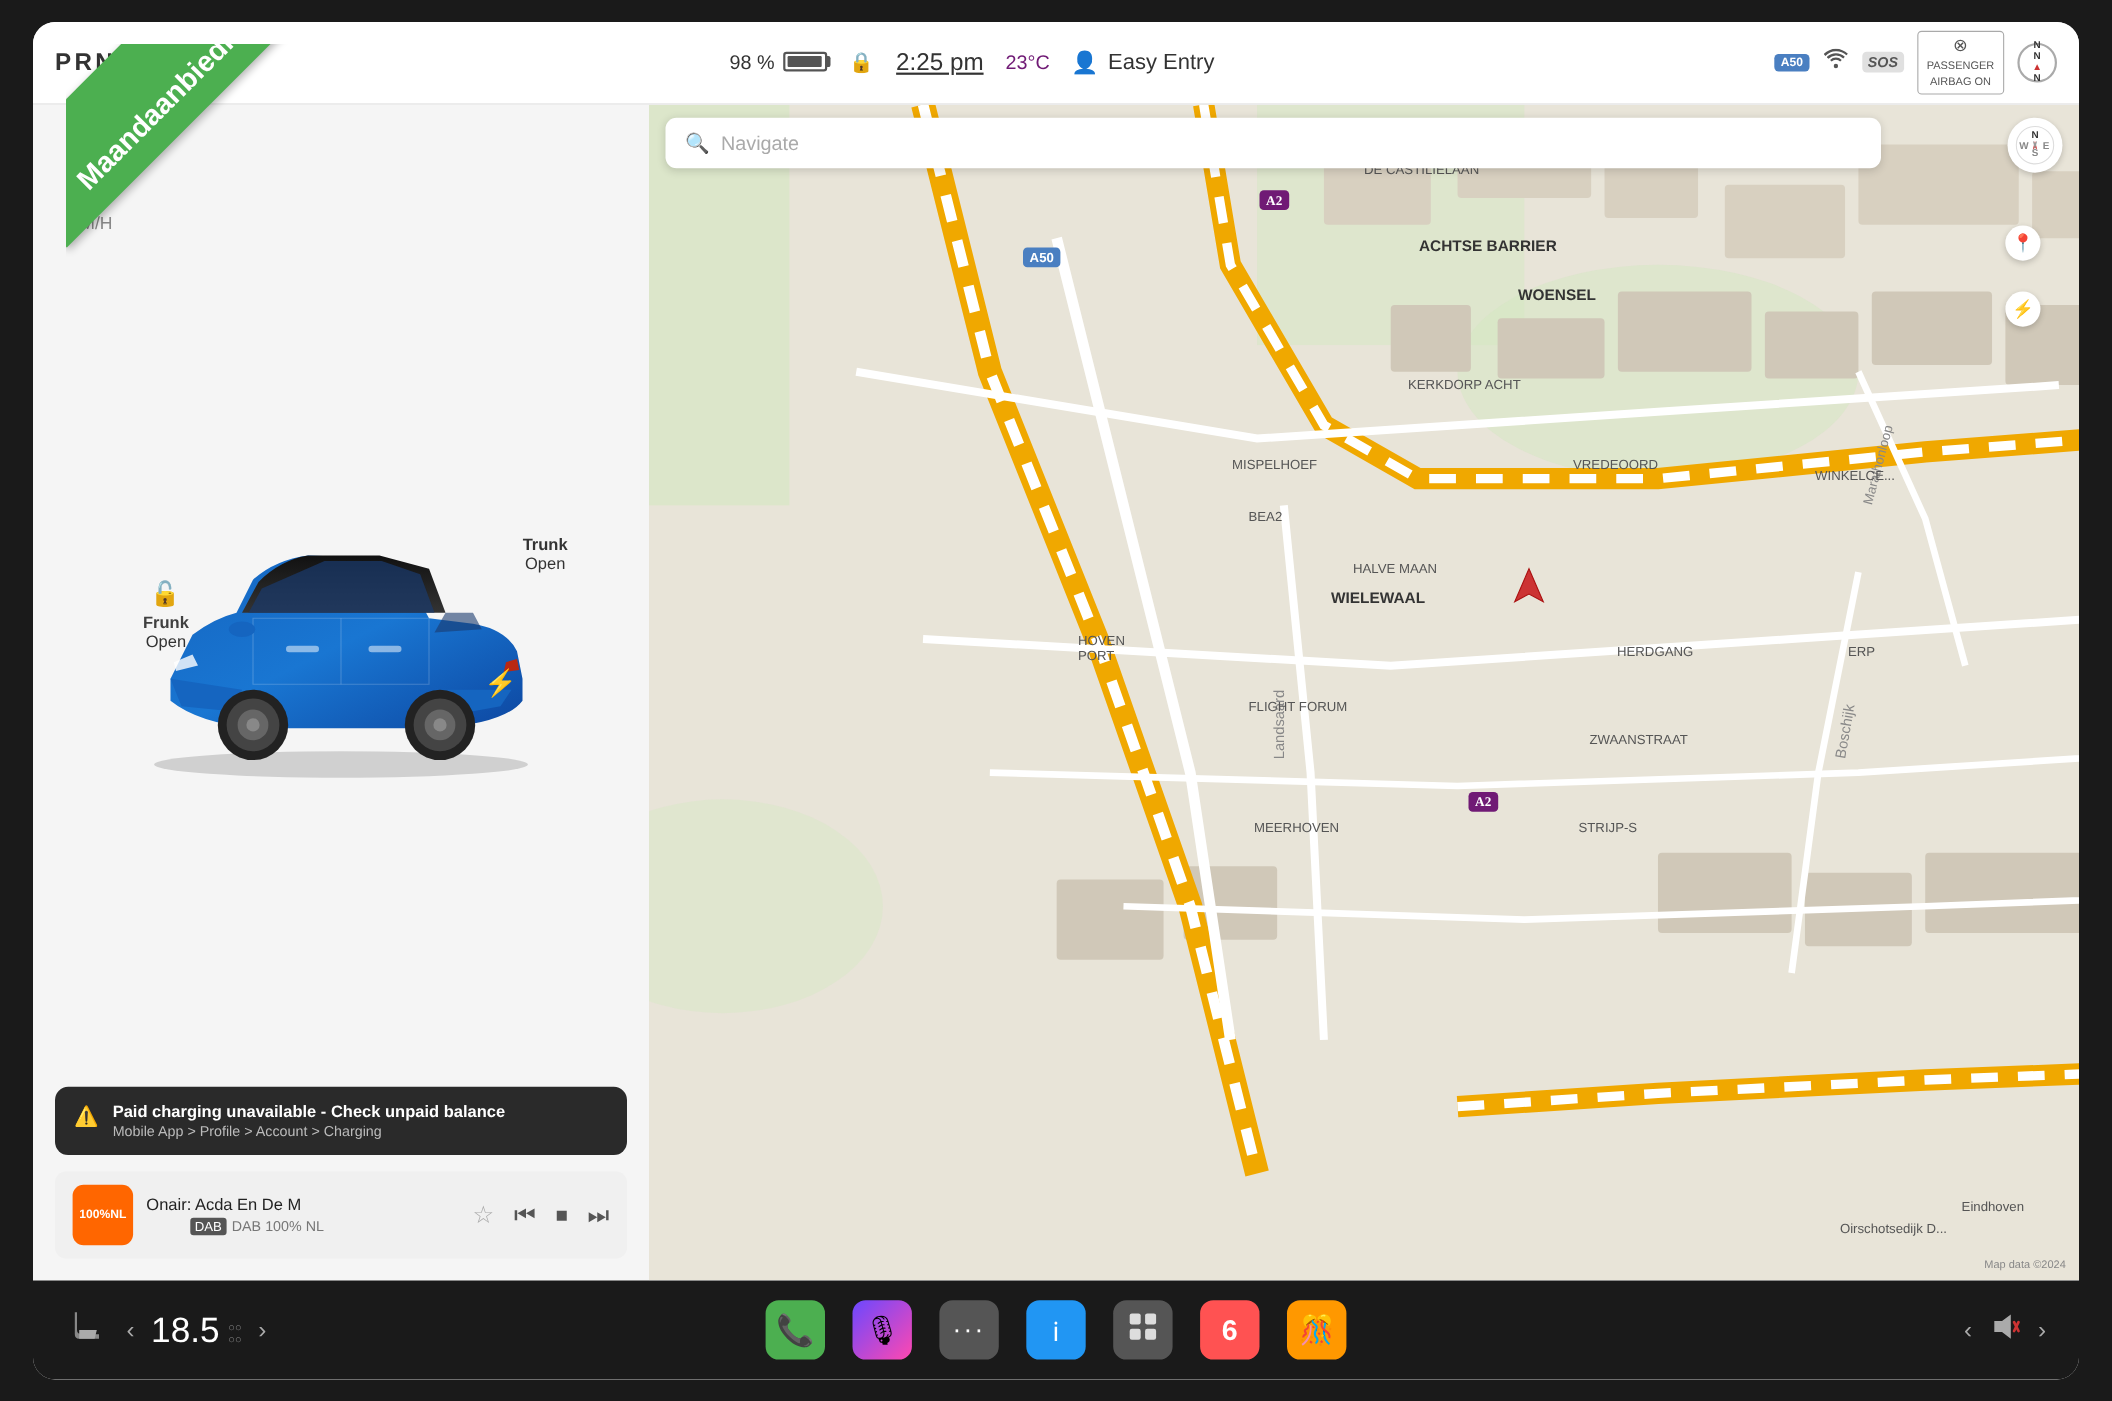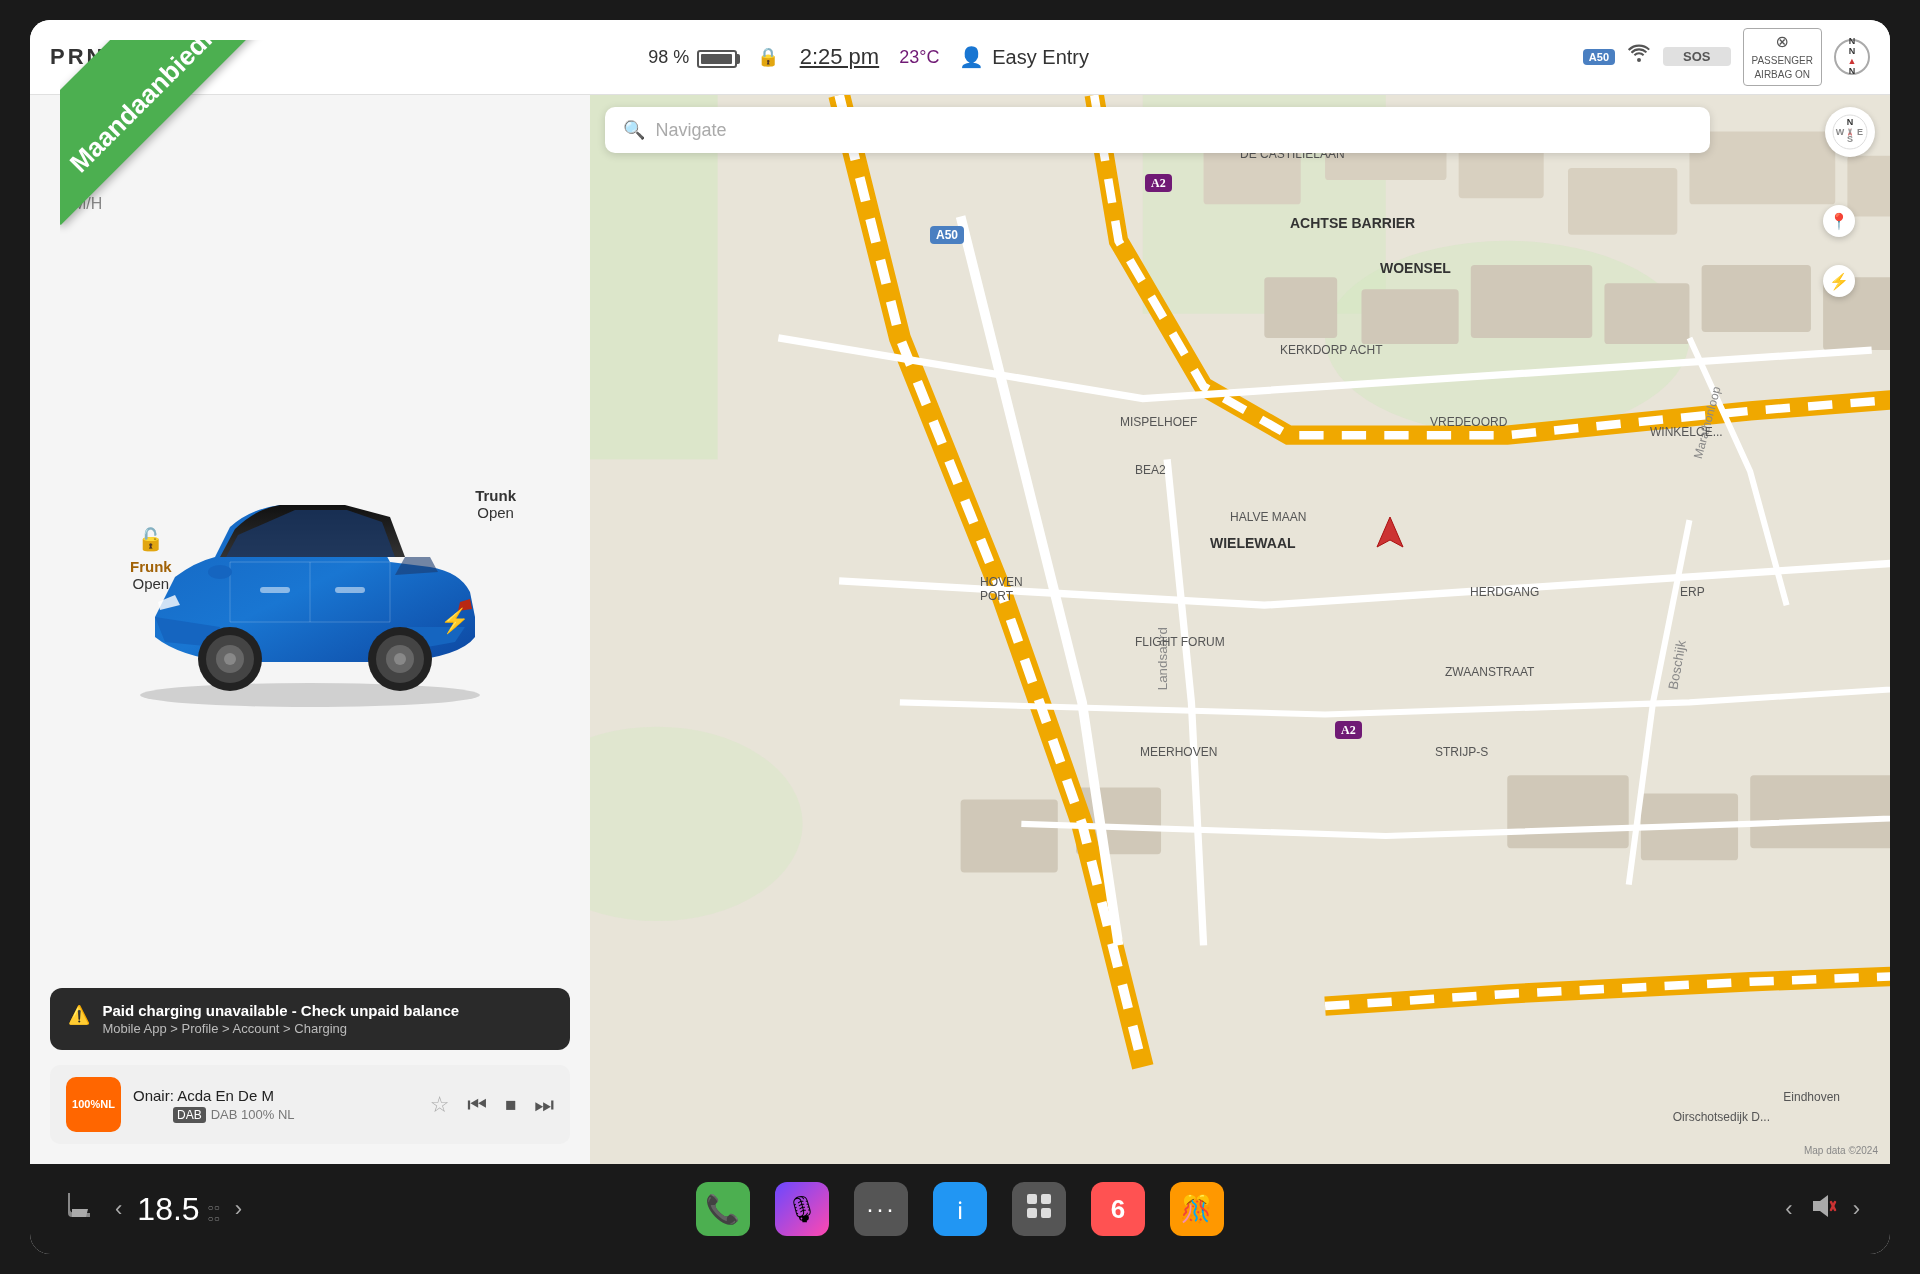--- a/index.html
+++ b/index.html
@@ -49,21 +49,21 @@
     .status-center {
       display: flex;
       align-items: center;
       gap: 20px;
       flex: 1;
       justify-content: center;
     }
 
     .battery-info {
       display: flex;
-      align-items: flex-end;
+      align-items: flex-start;
       gap: 8px;
       font-size: 18px;
       color: #333;
     }
 
     .battery-bar {
       width: 40px;
       height: 18px;
       border: 2px solid #555;
       border-radius: 3px;
@@ -128,24 +128,25 @@
     }
 
     .wifi-icon, .sos-badge, .passenger-airbag, .compass {
       font-size: 16px;
       color: #555;
     }
 
     .sos-badge {
       background: #e0e0e0;
       border-radius: 4px;
-      padding: 2px 20px;
+      padding: 2px 5px;
       font-size: 13px;
       font-weight: bold;
       color: #555;
+      font-style: italic;
     }
 
     .passenger-airbag-box {
       border: 1px solid #aaa;
       border-radius: 4px;
       padding: 3px 8px;
       font-size: 11px;
       color: #555;
       text-align: center;
       line-height: 1.3;
@@ -574,21 +575,21 @@
         <div class="speed-number">0</div>
         <div class="speed-unit">KM/H</div>
       </div>
 
       <div class="car-area">
         <div style="position:relative; width:420px; height:290px;">
 
           
           <div style="position:absolute; top:100px; left:30px; text-align:center; z-index:2;">
             <div style="font-size:22px; margin-bottom:5px;">🔓</div>
-            <div style="font-size:15px; font-weight:600; color:#a16207;">Frunk</div>
+            <div style="font-size:15px; font-weight:600; color:#404040;">Frunk</div>
             <div style="font-size:15px; color:#333;">Open</div>
           </div>
 
           
           <div style="position:absolute; top:60px; right:4px; text-align:center; z-index:2;">
             <div style="font-size:15px; font-weight:600; color:#333;">Trunk</div>
             <div style="font-size:15px; color:#333;">Open</div>
           </div>
 
           

